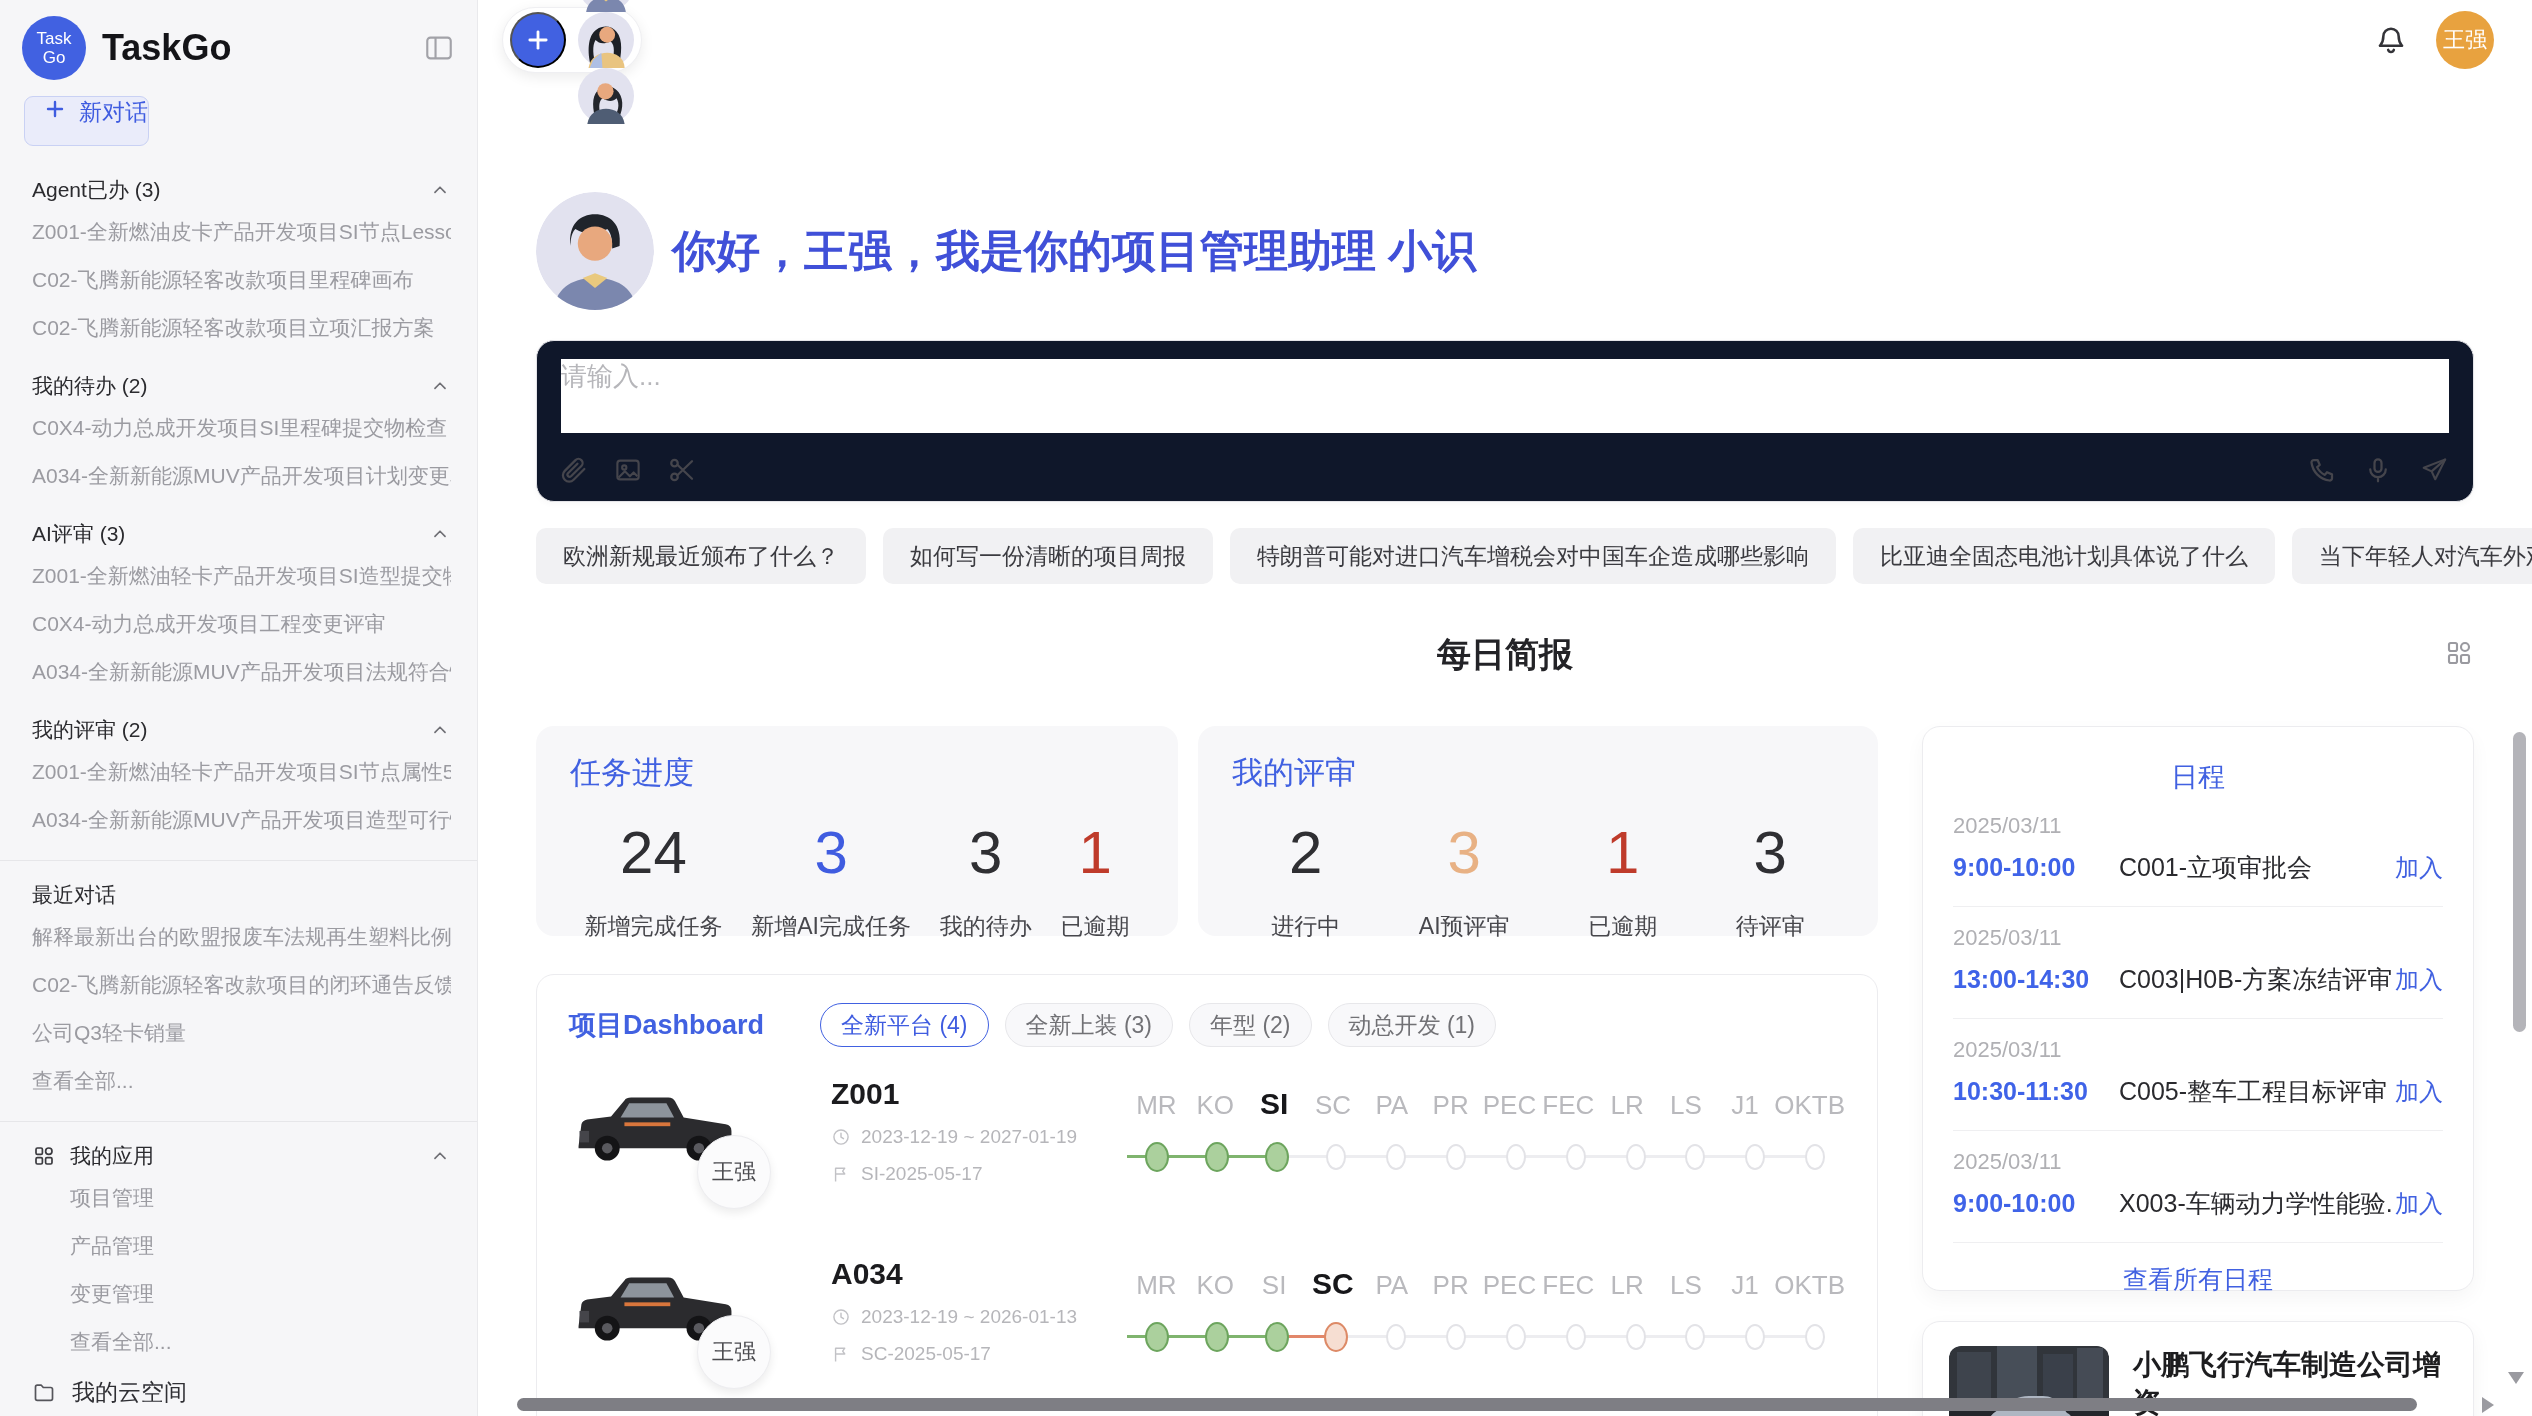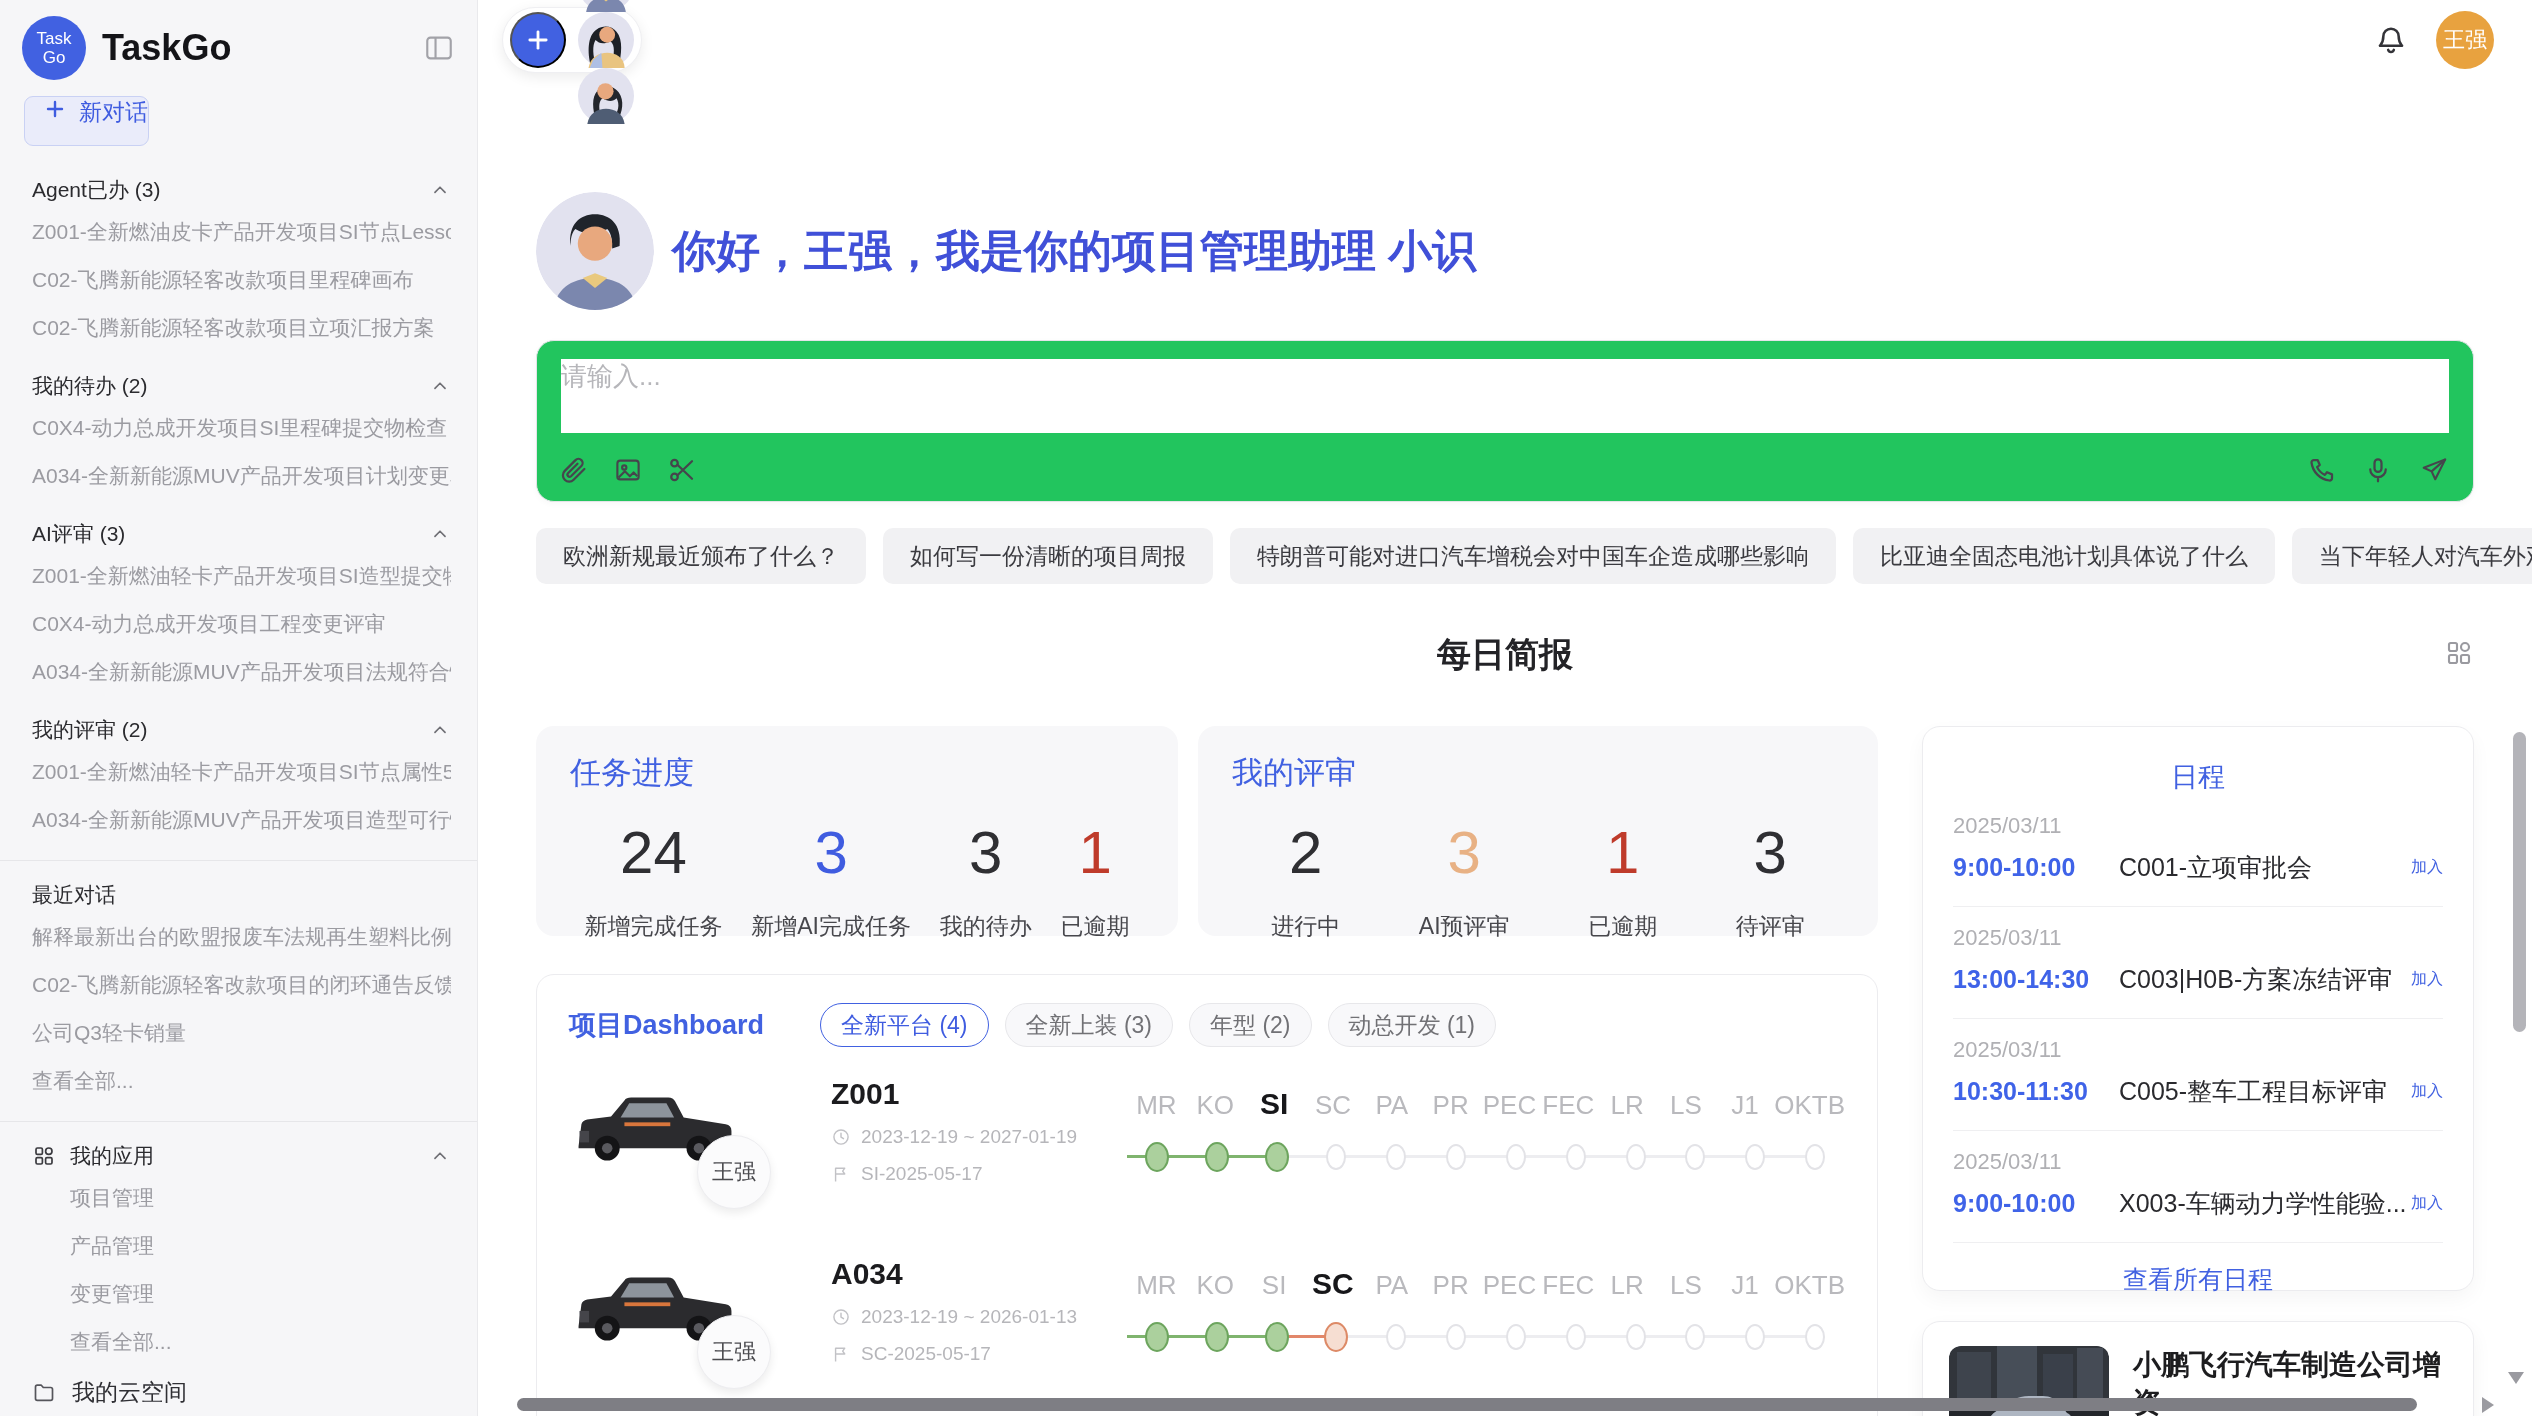--- a/index.html
+++ b/index.html
@@ -41,21 +41,21 @@
   .bell svg{width:34px;height:34px}
   .user-avatar{width:58px;height:58px;border-radius:50%; background:#e8a23f; color:#fff; font-size:22px; display:flex; align-items:center; justify-content:center; cursor:pointer;}
 
   .page-pad{padding:0 58px;}
 
   .greet{display:flex; align-items:center; gap:18px; margin-top:118px;}
   .greet-avatar{width:118px;height:118px;border-radius:50%; overflow:hidden;}
   .greet-avatar svg{width:118px;height:118px}
   .greet-text{font-size:44px; font-weight:700; color:#4050d8;}
 
-  .composer{margin-top:30px; height:162px; border:1.5px solid #e4e4e8; border-radius:18px; position:relative; box-shadow:0 2px 6px rgba(0,0,0,.03); background:#22c55e;}
+  .composer{margin-top:30px; height:162px; border:1.5px solid #e4e4e8; border-radius:18px; position:relative; box-shadow:0 2px 6px rgba(0,0,0,.03); background:#0f172a;}
   .composer textarea{position:absolute; left:24px; top:18px; right:24px; height:74px; border:none; outline:none; resize:none; font-family:inherit; font-size:26px; color:#333;}
   .composer textarea::placeholder{color:#b6b6ba;}
   .comp-left{position:absolute; left:22px; bottom:16px; display:flex; gap:24px;}
   .comp-right{position:absolute; right:24px; bottom:16px; display:flex; gap:26px;}
   .comp-left .icon, .comp-right .icon{color:#45454c; cursor:pointer;}
   .comp-left .icon svg, .comp-right .icon svg{width:30px;height:30px}
 
   .chips{display:flex; gap:17px; margin-top:26px;}
   .chip{background:#f1f1f3; border:none; border-radius:10px; height:56px; padding:0 27px; font-family:inherit; font-size:23px; color:#3b3b40; white-space:nowrap; cursor:pointer;}
 
@@ -108,21 +108,21 @@
   .dot.done{width:24px; height:30px; background:#abd09d; border-color:#6da55e;}
   .dot.overdue{width:24px; height:30px; background:#f6ded2; border-color:#dd8a67;}
 
   .sched-card{border:1.5px solid #ececef; border-radius:18px; background:#fff; box-shadow:0 8px 20px rgba(0,0,0,.04); height:565px; padding:26px 30px 0 30px;}
   .sched-title{text-align:center; font-size:27px; color:#4161e1; margin-top:6px;}
   .sch-item{padding:18px 0 22px 0; border-bottom:1px solid #efeff1;}
   .sch-date{font-size:22px; color:#b0b0b4;}
   .sch-row{display:flex; align-items:center; margin-top:12px;}
   .sch-time{font-size:25px; font-weight:600; color:#3f63e8; width:166px; min-width:166px;}
   .sch-title{font-size:25px; color:#2a2a2e; flex:1; white-space:nowrap; overflow:hidden;}
-  .sch-join{font-size:16px; color:#4161e1; cursor:pointer;}
+  .sch-join{font-size:24px; color:#4161e1; cursor:pointer;}
   .sched-footer{text-align:center; font-size:25px; color:#4161e1; padding:20px 0; cursor:pointer;}
 
   .news-card{margin-top:30px; border:1.5px solid #ececef; border-radius:18px; background:#fff; box-shadow:0 8px 20px rgba(0,0,0,.05); padding:24px 26px; display:flex; gap:24px; height:200px;}
   .news-thumb svg{width:160px; height:96px; border-radius:12px;}
   .news-title{font-size:28px; font-weight:700; color:#1d1d1f;}
 
   
   .hscroll{position:fixed; left:517px; top:1398px; width:1900px; height:13px; background:#7e7e84; border-radius:7px;}
   .hscroll-btn{position:fixed; left:2482px; top:1397px; width:0; height:0; border-top:8px solid transparent; border-bottom:8px solid transparent; border-left:12px solid #9a9aa0;}
   .vscroll{position:fixed; left:2513px; top:732px; width:13px; height:300px; background:#b4b4b9; border-radius:7px;}

